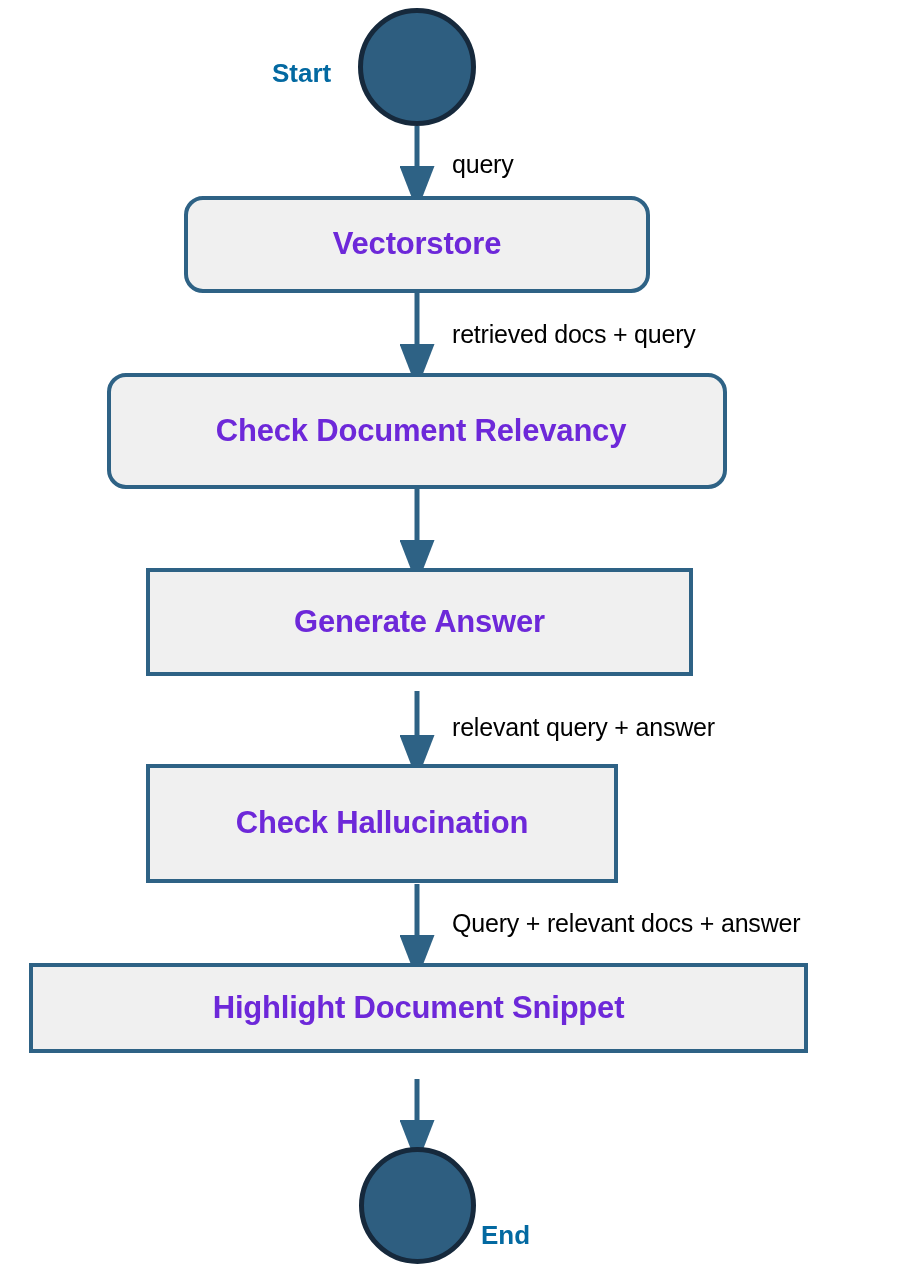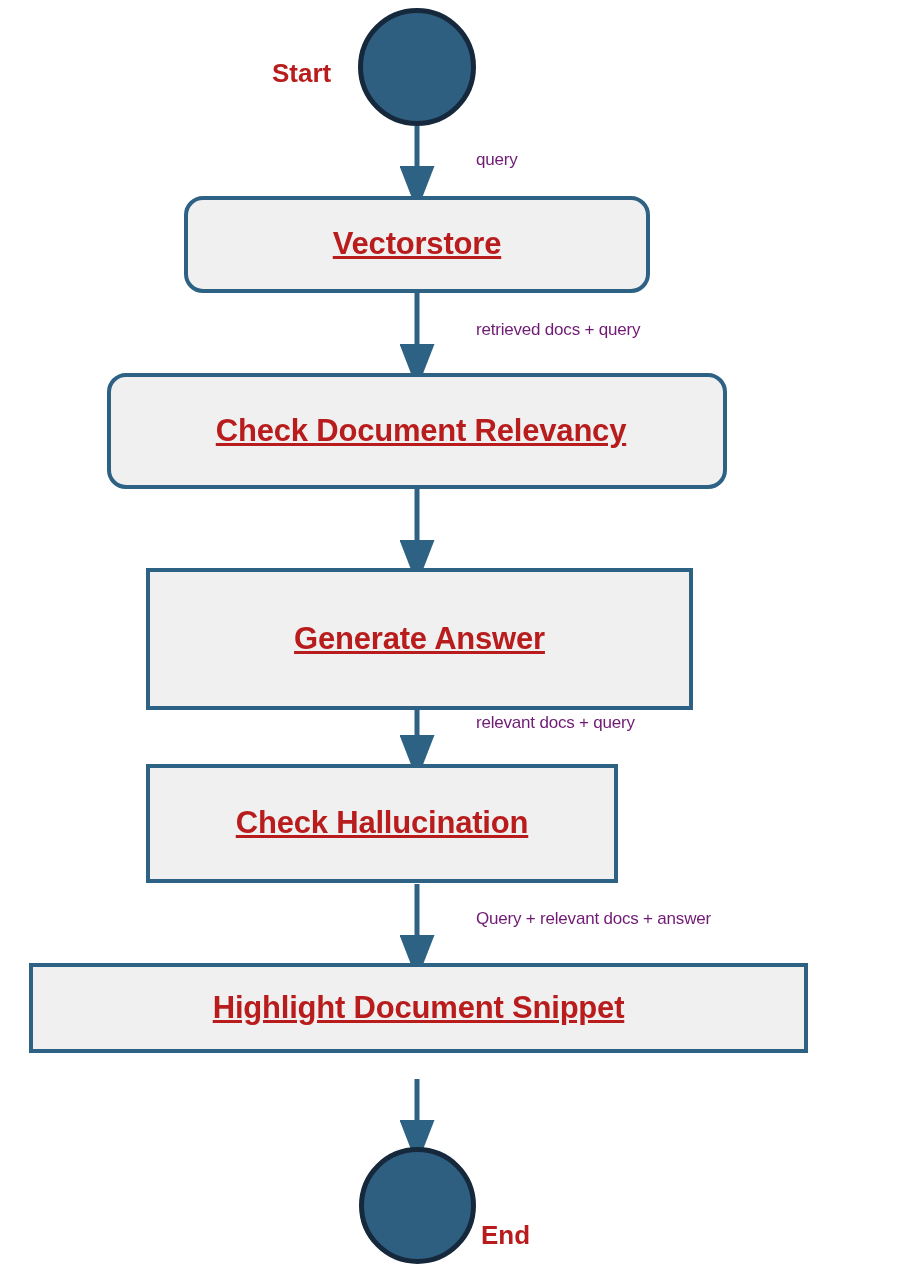--- a/index.html
+++ b/index.html
@@ -37,52 +37,50 @@
     border: 4px solid #2E6285;
     display: flex;
     align-items: center;
     justify-content: center;
     text-align: center;
   }
   .node.rounded { border-radius: 19px; }
   .node.square  { border-radius: 0; }
   .node-label {
     font-weight: bold;
-    color: #b91c1c;
+    color: #6d28d9;
     letter-spacing: -0.2px;
     line-height: 1.1;
     white-space: nowrap;
-    text-decoration: underline;
   }
 
   
   .terminal {
     position: absolute;
     box-sizing: border-box;
     border-radius: 50%;
     background: #2E5E80;
     border: 5px solid #16293C;
   }
   .terminal-label {
     position: absolute;
     font-weight: bold;
-    color: #b91c1c;
+    color: #0369a1;
     font-size: 26px;
     white-space: nowrap;
   }
 
   
   .edge-label {
     position: absolute;
-    color: #701a75;
+    color: #000000;
     font-weight: normal;
     white-space: nowrap;
-    font-size: 17px;
+    font-size: 25px;
     letter-spacing: -0.2px;
-    margin-left: 24px;
   }
 </style>
 </head>
 <body>
 
 <div id="canvas">
 
   <svg class="layer" viewBox="0 0 916 1274">
     <defs>
       <marker id="arrowhead" markerWidth="9" markerHeight="7" refX="4.4" refY="3.5" orient="auto" markerUnits="strokeWidth">
@@ -112,25 +110,25 @@
     <span class="node-label" style="font-size:31px;">Vectorstore</span>
   </div>
 
   <div class="edge-label" style="left:452px; top:320px;">retrieved docs + query</div>
 
   <div class="node rounded" style="left:107px; top:373px; width:620px; height:116px;padding-left:8px;">
     <span class="node-label" style="font-size:31px;">Check Document Relevancy</span>
   </div>
 
 
-  <div class="node square" style="left:146px; top:568px; width:547px; height:142px;">
+  <div class="node square" style="left:146px; top:568px; width:547px; height:108px;">
     <span class="node-label" style="font-size:31px;">Generate Answer</span>
   </div>
 
-  <div class="edge-label" style="left:452px; top:713px;">relevant docs + query</div>
+  <div class="edge-label" style="left:452px; top:713px;">relevant query + answer</div>
 
   <div class="node square" style="left:146px; top:764px; width:472px; height:119px;">
     <span class="node-label" style="font-size:31px;">Check Hallucination</span>
   </div>
 
   <div class="edge-label" style="left:452px; top:909px;">Query + relevant docs + answer</div>
 
   <div class="node square" style="left:29px; top:963px; width:779px; height:90px;">
     <span class="node-label" style="font-size:31px;">Highlight Document Snippet</span>
   </div>

